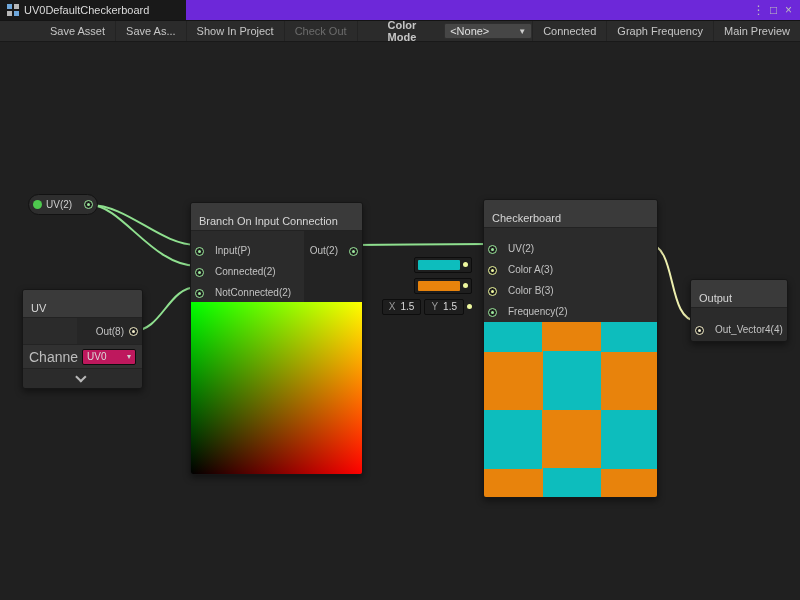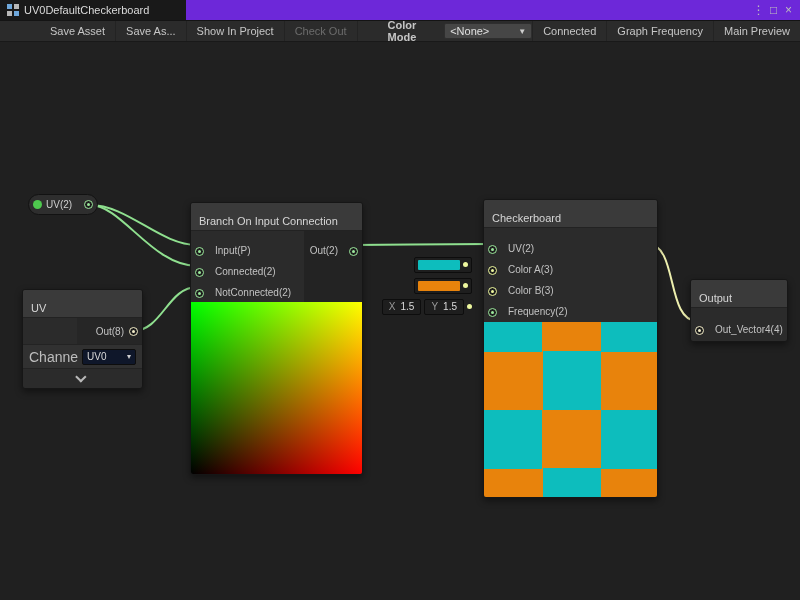--- a/index.html
+++ b/index.html
@@ -66,21 +66,21 @@
 
   .checker-node { left: 483px; top: 139px; width: 175px; }
   .checker-node .in-col { padding: 5px 0; }
   .checker-node .out-col { min-width: 62px; padding: 5px 0; }
   .checker-node .node-ports { height: 94px; }
 
   .uv-node { left: 22px; top: 229px; width: 121px; }
   .uv-node .out-row { display: flex; align-items: center; justify-content: flex-end; gap: 5px; height: 26px; padding: 0 4px; background: linear-gradient(to right, #2b2b2b 45%, #262626 45%); }
   .uv-ctl-row { display: flex; align-items: center; gap: 4px; height: 24px; padding: 0 6px; background: #313131; border-top: 1px solid #232323; }
   .ctl-label { font-size: 14px; color: #bdbdbd; }
-  .mini-dd { flex: 1; height: 16px; background: #0f172a; border: 1px solid #0d0d0d; border-radius: 2px; display: flex; align-items: center; justify-content: space-between; padding: 0 4px; font-size: 10px; color: #dadada; }
+  .mini-dd { flex: 1; height: 16px; background: #be185d; border: 1px solid #0d0d0d; border-radius: 2px; display: flex; align-items: center; justify-content: space-between; padding: 0 4px; font-size: 10px; color: #dadada; }
   .uv-collapse { height: 20px; display: flex; align-items: center; justify-content: center; border-top: 1px solid #232323; }
   .chev { width: 8px; height: 8px; border-left: 2px solid #b9b9b9; border-bottom: 2px solid #b9b9b9; transform: rotate(-45deg) translateY(-3px); }
 
   .output-node { left: 690px; top: 219px; width: 98px; }
   .output-node .in-col { padding: 6px 0; }
 
   
   .inline-ctl { position: absolute; right: calc(100% + 12px); top: 50%; transform: translateY(-50%); display: flex; align-items: center; gap: 3px; background: #1e1e1e; border: 1px solid #0d0d0d; border-radius: 2px; height: 16px; padding: 0 3px; }
   .swatch { width: 42px; height: 10px; border-radius: 1px; }
   .swatch-a { background: var(--checker-a, #0DBDBD); }

